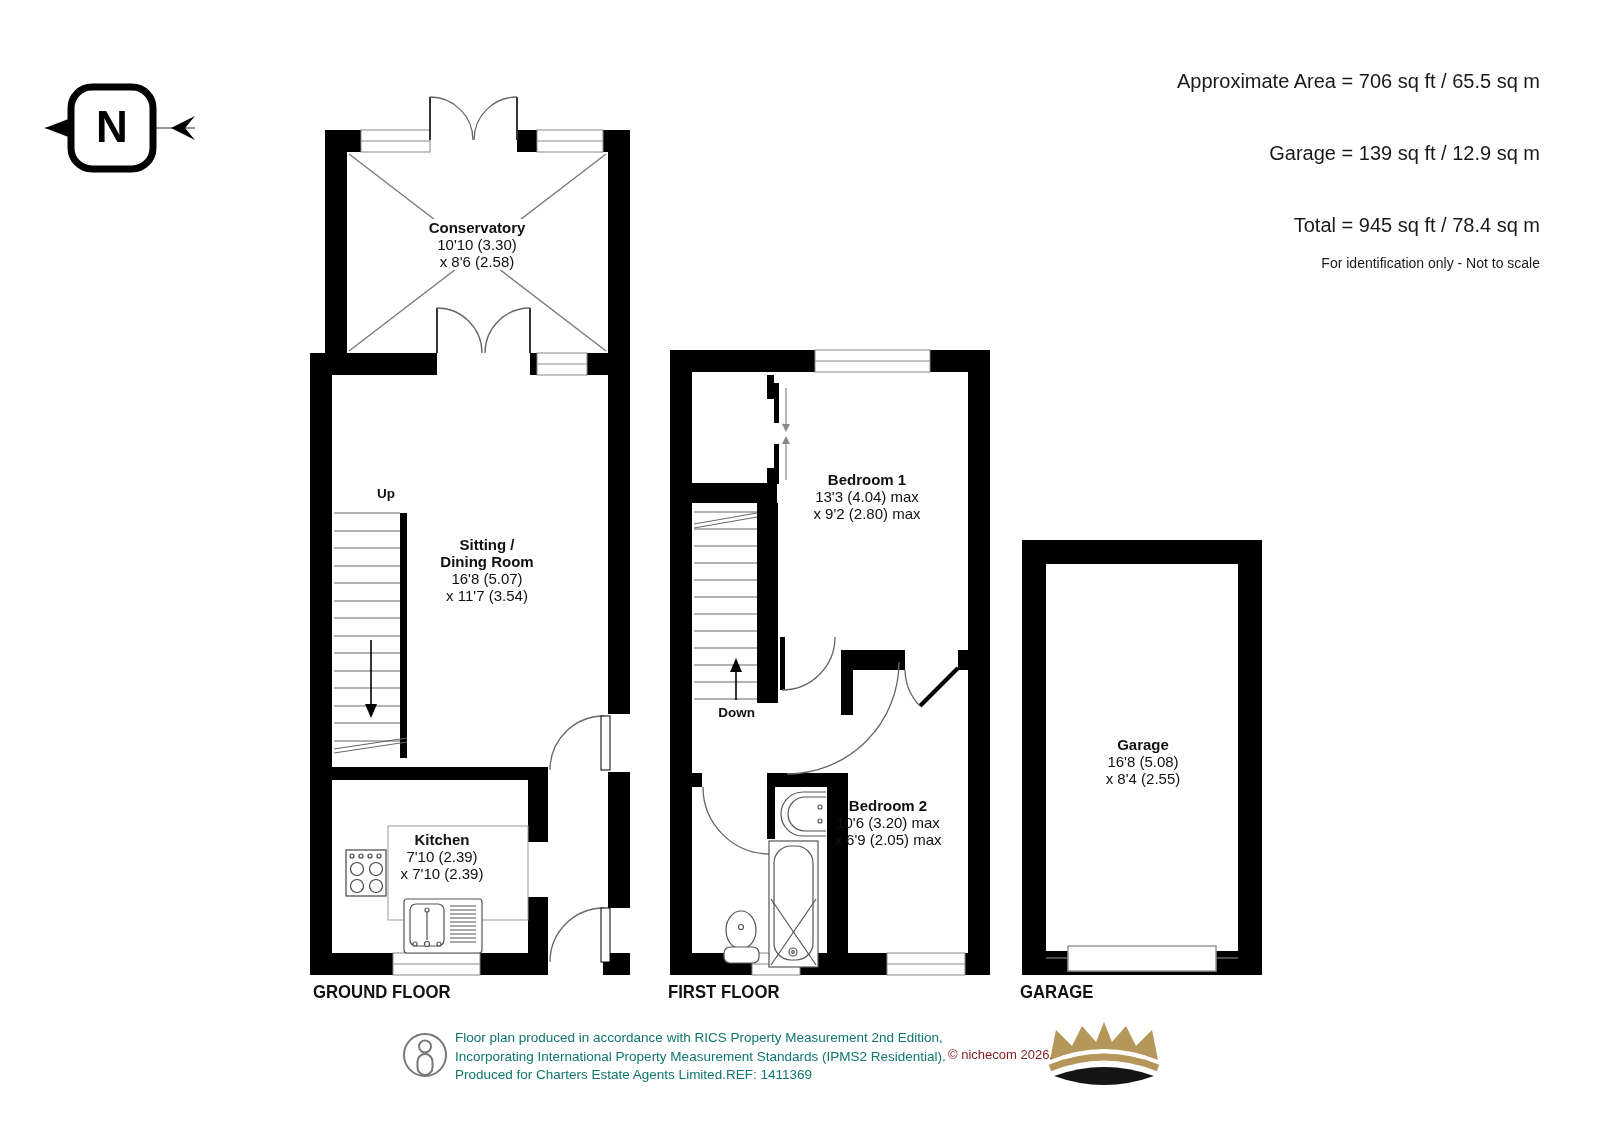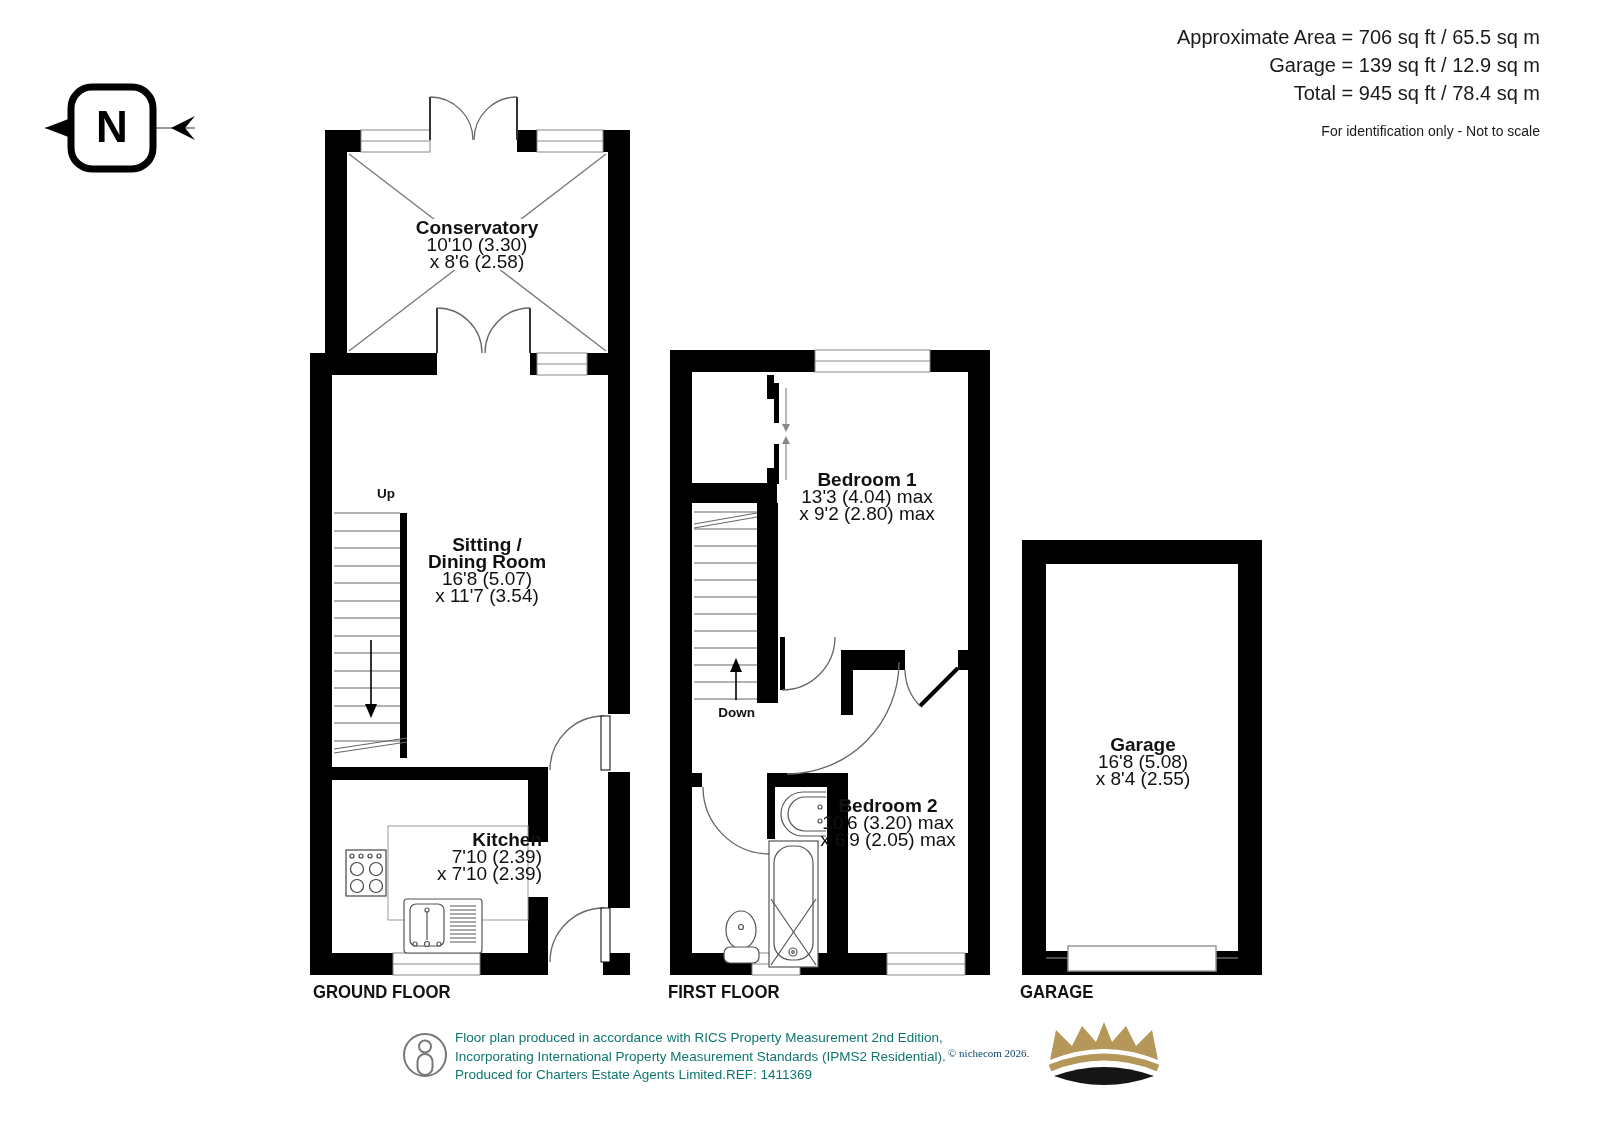--- a/index.html
+++ b/index.html
@@ -1,32 +1,32 @@
 <!DOCTYPE html>
 <html><head>
 <meta charset="utf-8">
 <style>
   html,body{margin:0;padding:0;background:#fff;}
   #canvas{position:relative;width:1600px;height:1131px;background:#fff;overflow:hidden;
           font-family:"Liberation Sans",sans-serif;color:#111;}
   #plan-svg{position:absolute;left:0;top:0;}
-  .room-label{position:absolute;width:200px;text-align:center;font-size:19px;line-height:17px;color:#111;}
+  .room-label{position:absolute;width:200px;text-align:center;font-size:15px;line-height:17px;color:#111;}
   .room-label .rn{font-weight:bold;}
   .bgwhite{background:#fff;}
   .stair-label{position:absolute;font-size:13.5px;font-weight:bold;text-align:right;color:#111;}
   .floor-label{position:absolute;font-size:19px;font-weight:bold;letter-spacing:0px;
                transform:scaleX(0.88);transform-origin:left center;white-space:nowrap;color:#111;}
   #area-block{position:absolute;top:23px;left:1040px;width:500px;text-align:right;}
-  #area-block .big{font-size:20px;line-height:28px;color:#1a1a1a;}
+  #area-block .big{font-size:20px;line-height:28px;color:#1a1a1a;margin-top:44px;}
   #area-block .small{font-size:14px;line-height:20px;margin-top:14px;color:#1a1a1a;}
   #compass-n{position:absolute;left:92px;top:101px;width:40px;text-align:center;
              font-size:44px;font-weight:bold;line-height:52px;color:#000;}
   #footer-text{position:absolute;left:455px;top:1029px;width:540px;font-size:13.5px;
                line-height:18.5px;color:#0f766e;}
-  #footer-copy{position:absolute;left:948px;top:1047px;font-size:11px;color:#0c4a6e;white-space:nowrap;font-family:Liberation Serif, serif;}
+  #footer-copy{position:absolute;left:948px;top:1047px;font-size:13px;color:#7f1d1d;white-space:nowrap;}
   .ref-gap{}
 </style>
 </head>
 <body>
 
 <div id="canvas">
 
   <svg id="plan-svg" width="1600" height="1131" viewBox="0 0 1600 1131">
 
     <g transform="translate(45,85)">
@@ -253,21 +253,21 @@
     <div>x 8'6 (2.58)</div>
   </div>
 
   <div class="room-label" style="left:387px;top:536px;">
     <div class="rn">Sitting /</div>
     <div class="rn">Dining Room</div>
     <div>16'8 (5.07)</div>
     <div>x 11'7 (3.54)</div>
   </div>
 
-  <div class="room-label" style="left:342px;top:831px;text-align:right;">
+  <div class="room-label" style="left:342px;top:831px;">
     <div class="rn">Kitchen</div>
     <div>7'10 (2.39)</div>
     <div>x 7'10 (2.39)</div>
   </div>
 
   <div class="stair-label" style="left:345px;top:486px;width:50px;">Up</div>
   <div class="stair-label" style="left:699px;top:705px;width:56px;">Down</div>
 
   <div class="room-label" style="left:767px;top:471px;">
     <div class="rn">Bedroom 1</div>

